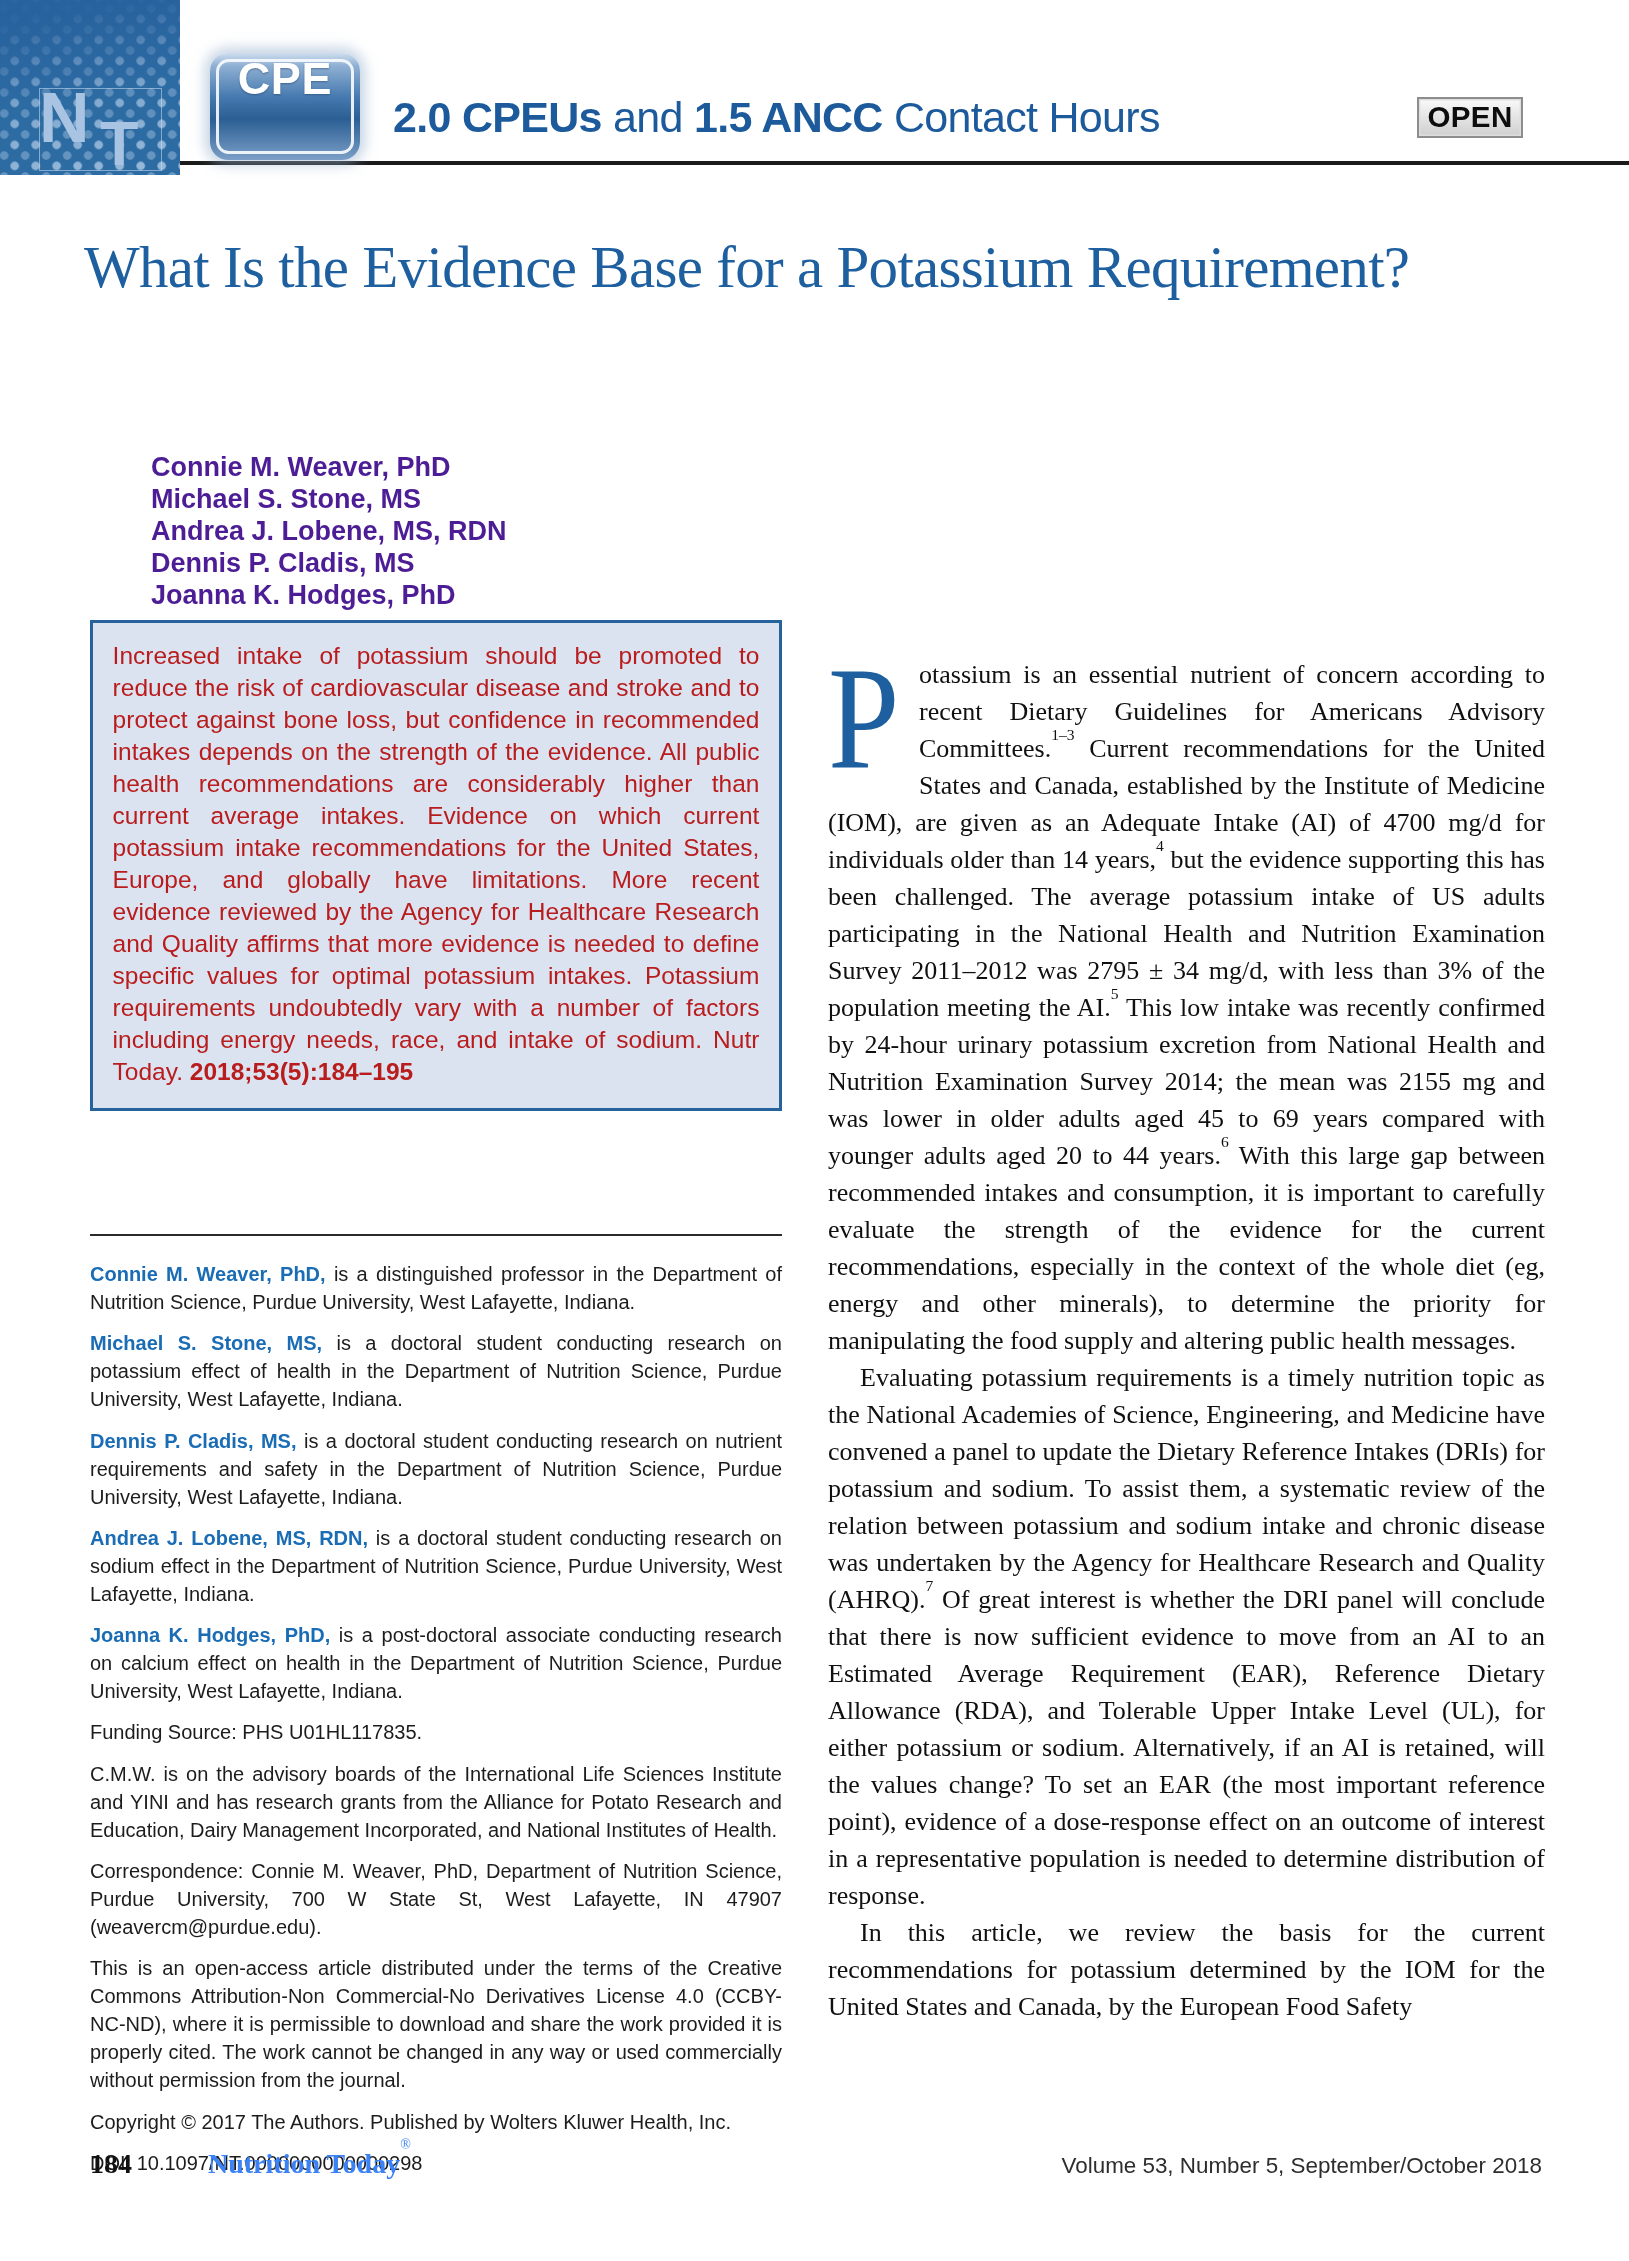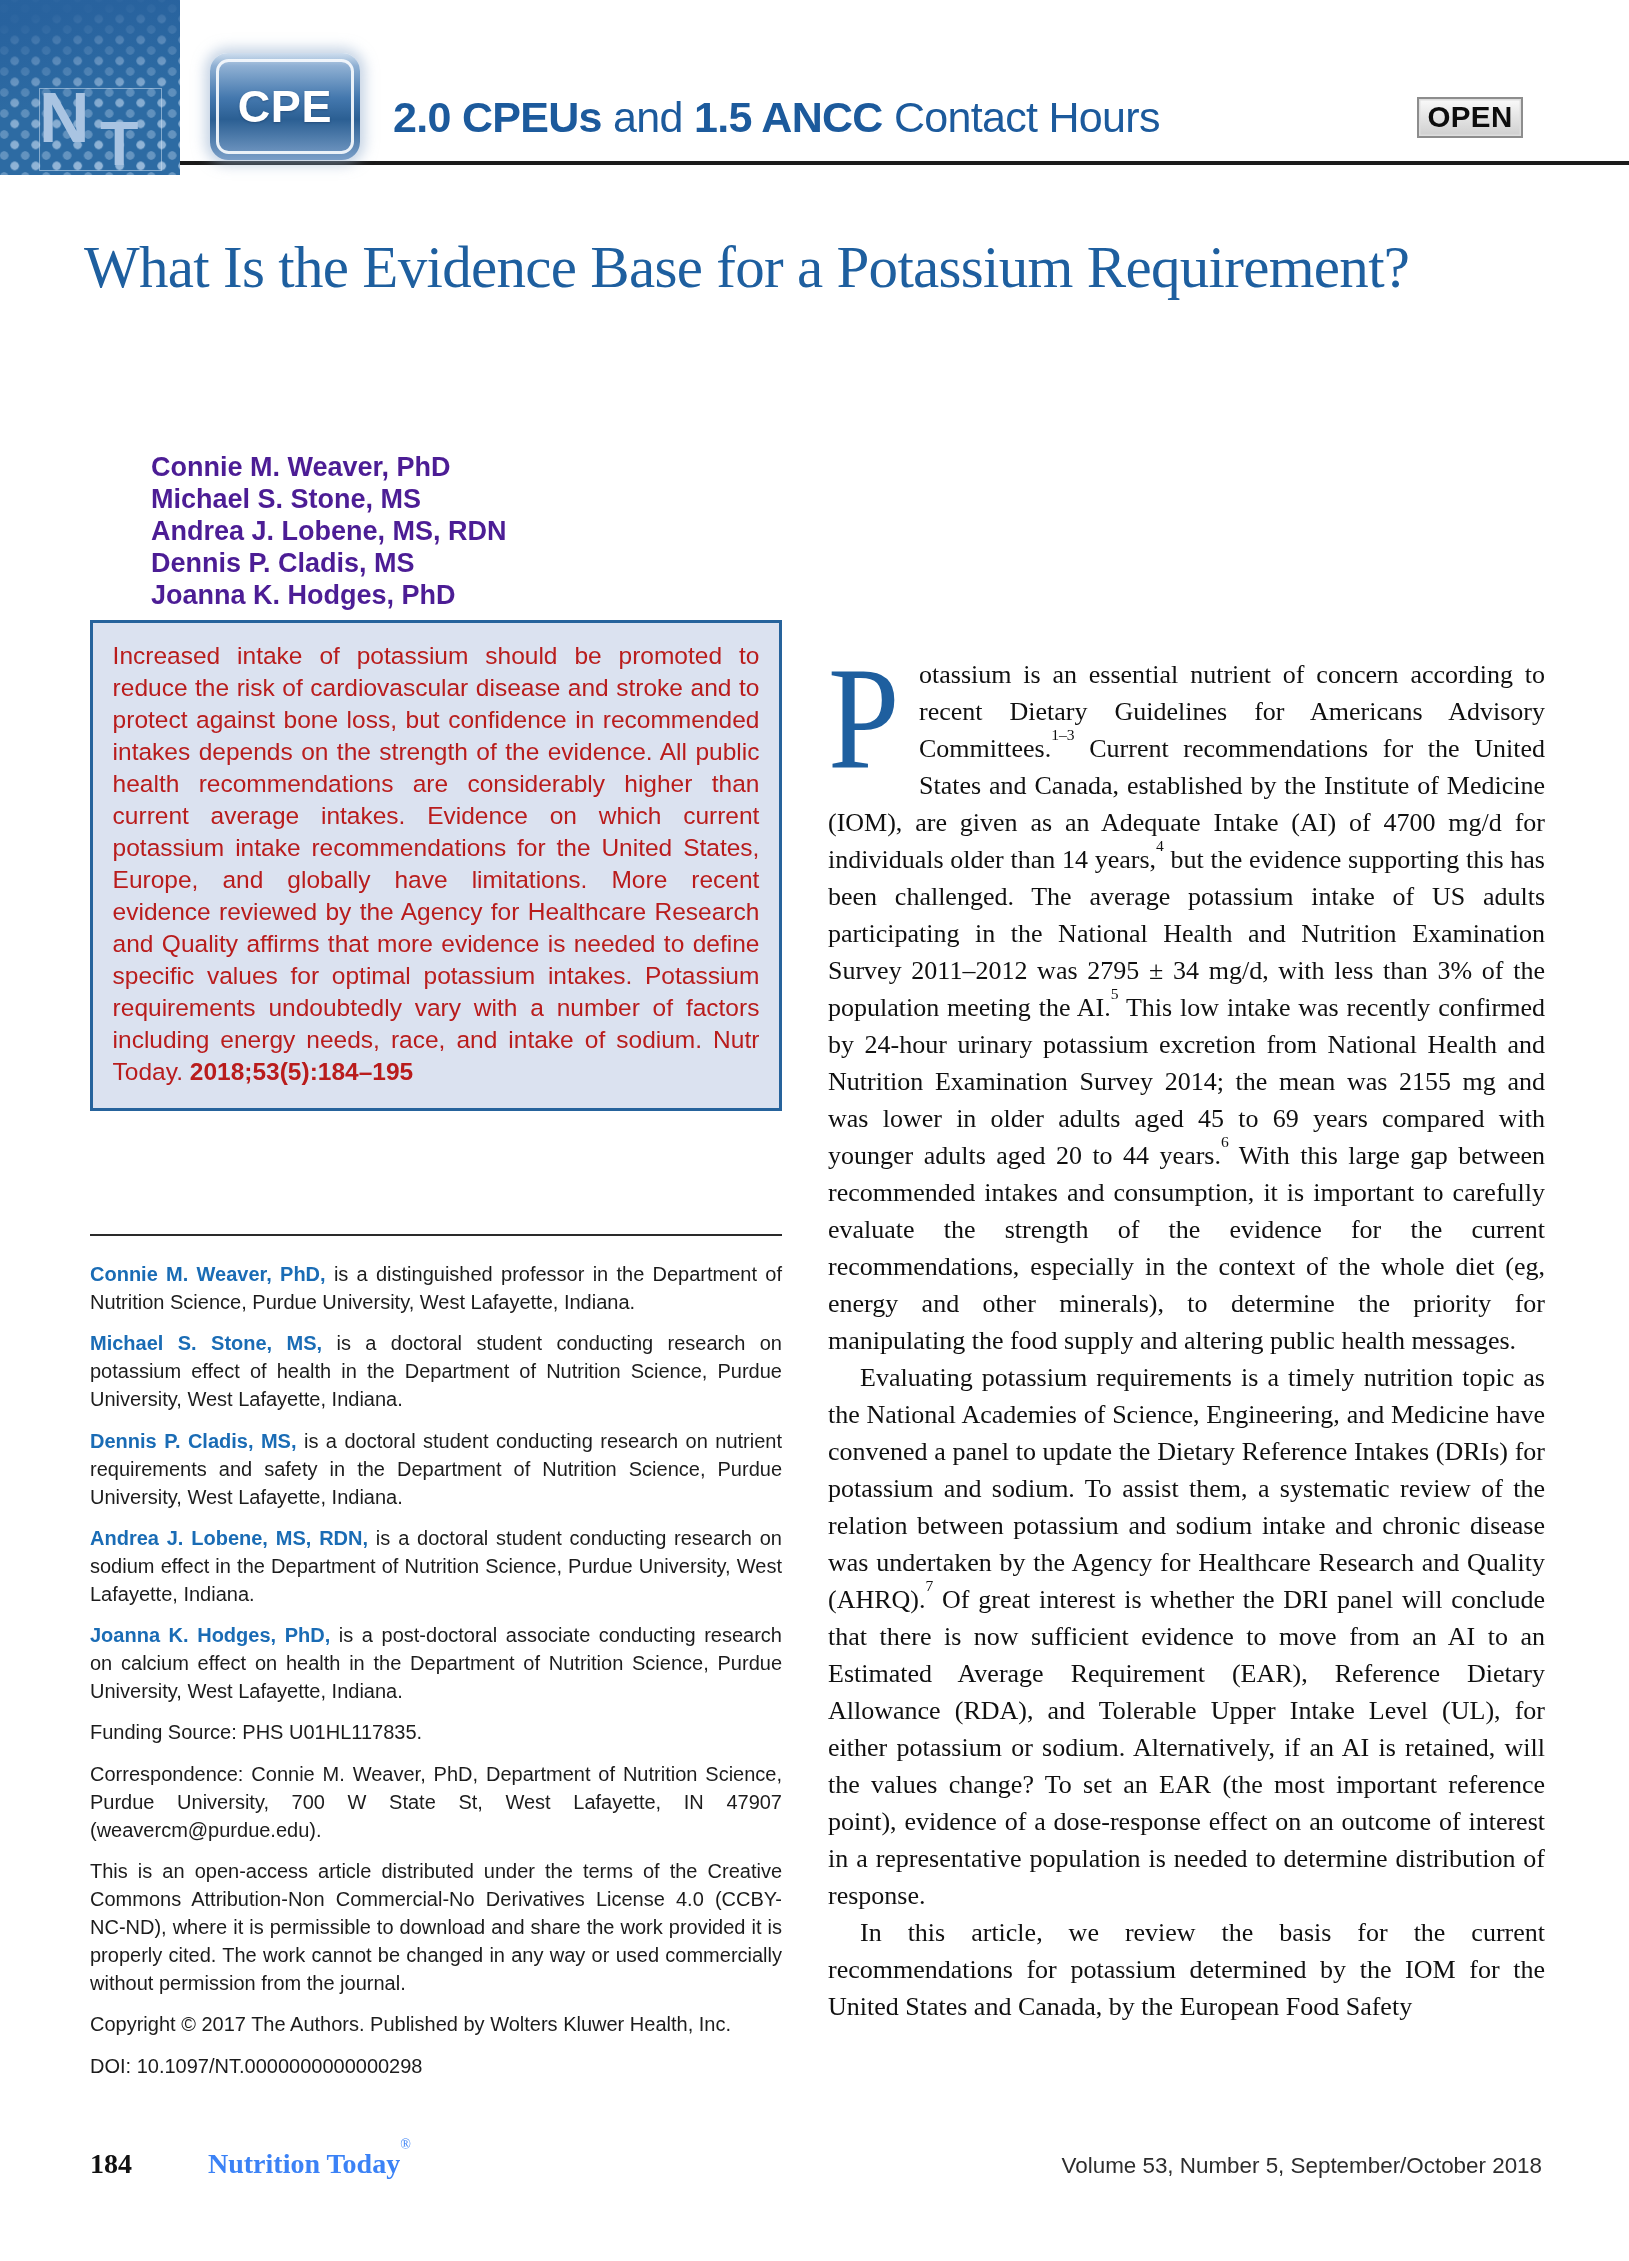--- a/index.html
+++ b/index.html
@@ -20,21 +20,21 @@
   .nt-n{position:absolute;left:39px;top:83px;font-size:70px;font-weight:bold;
     color:#a9c4e2;line-height:1;}
   .nt-t{position:absolute;left:100px;top:112px;font-size:63px;font-weight:bold;
     color:#a9c4e2;line-height:1;}
 
   .header-rule{position:absolute;left:180px;top:161px;right:0;height:3.5px;background:#1b1b1b;}
 
   .cpe-badge{position:absolute;left:210px;top:53px;width:150px;height:107px;border-radius:18px;
     background:linear-gradient(180deg,#cfdeee 0%,#8fb0d3 12%,#4478ae 42%,#2b5f93 62%,#7b9fc8 100%);
     box-shadow:0 0 12.6px 4.9px rgba(150,175,205,.55);
-    display:flex;align-items:center;justify-content:center;z-index:2;}
+    display:flex;justify-content:center;z-index:2;}
   .cpe-inner{position:absolute;inset:6.3px;border:3.5px solid rgba(246,250,253,.92);border-radius:12.6px;}
   .cpe-text{position:relative;color:#ffffff;font-size:45px;font-weight:bold;letter-spacing:0.7px;
     text-shadow:0 1.4px 2.1px rgba(20,50,90,.45);}
 
   .credit{position:absolute;left:393px;top:93px;font-size:43px;color:#1c5a9c;
     letter-spacing:-0.7px;white-space:nowrap;}
   .credit .b{font-weight:bold;}
 
   .open-btn{position:absolute;right:107px;top:97px;
     background:linear-gradient(180deg,#fafafa 0%,#e4e4e4 50%,#cfcfcf 100%);
@@ -114,20 +114,21 @@
   </aside>
 
   <hr class="bio-rule">
   <section class="left-notes" id="contributors">
       <p><span class="cname">Connie M. Weaver, PhD,</span><span> is a distinguished professor in the Department of Nutrition Science, Purdue University, West Lafayette, Indiana.</span></p>
       <p><span class="cname">Michael S. Stone, MS,</span><span> is a doctoral student conducting research on potassium effect of health in the Department of Nutrition Science, Purdue University, West Lafayette, Indiana.</span></p>
       <p><span class="cname">Dennis P. Cladis, MS,</span><span> is a doctoral student conducting research on nutrient requirements and safety in the Department of Nutrition Science, Purdue University, West Lafayette, Indiana.</span></p>
       <p><span class="cname">Andrea J. Lobene, MS, RDN,</span><span> is a doctoral student conducting research on sodium effect in the Department of Nutrition Science, Purdue University, West Lafayette, Indiana.</span></p>
       <p><span class="cname">Joanna K. Hodges, PhD,</span><span> is a post-doctoral associate conducting research on calcium effect on health in the Department of Nutrition Science, Purdue University, West Lafayette, Indiana.</span></p>
       <p>Funding Source: PHS U01HL117835.</p>
+      <p>C.M.W. is on the advisory boards of the International Life Sciences Institute and YINI and has research grants from the Alliance for Potato Research and Education, Dairy Management Incorporated, and National Institutes of Health.</p>
       <p>Correspondence: Connie M. Weaver, PhD, Department of Nutrition Science, Purdue University, 700 W State St, West Lafayette, IN 47907 (weavercm@purdue.edu).</p>
       <p>This is an open-access article distributed under the terms of the Creative Commons Attribution-Non Commercial-No Derivatives License 4.0 (CCBY-NC-ND), where it is permissible to download and share the work provided it is properly cited. The work cannot be changed in any way or used commercially without permission from the journal.</p>
       <p>Copyright © 2017 The Authors. Published by Wolters Kluwer Health, Inc.</p>
       <p>DOI: 10.1097/NT.0000000000000298</p>
     </section>
 
   <section class="body-col" id="body-col">
       <p><span class="dropcap">P</span><span>otassium is an essential nutrient of concern according to recent Dietary Guidelines for Americans Advisory Committees.</span><sup>1–3</sup><span> Current recommendations for the United States and Canada, established by the Institute of Medicine (IOM), are given as an Adequate Intake (AI) of 4700 mg/d for individuals older than 14 years,</span><sup>4</sup><span> but the evidence supporting this has been challenged. The average potassium intake of US adults participating in the National Health and Nutrition Examination Survey 2011–2012 was 2795 ± 34 mg/d, with less than 3% of the population meeting the AI.</span><sup>5</sup><span> This low intake was recently confirmed by 24-hour urinary potassium excretion from National Health and Nutrition Examination Survey 2014; the mean was 2155 mg and was lower in older adults aged 45 to 69 years compared with younger adults aged 20 to 44 years.</span><sup>6</sup><span> With this large gap between recommended intakes and consumption, it is important to carefully evaluate the strength of the evidence for the current recommendations, especially in the context of the whole diet (eg, energy and other minerals), to determine the priority for manipulating the food supply and altering public health messages.</span></p>
       <p class="indent"><span>Evaluating potassium requirements is a timely nutrition topic as the National Academies of Science, Engineering, and Medicine have convened a panel to update the Dietary Reference Intakes (DRIs) for potassium and sodium. To assist them, a systematic review of the relation between potassium and sodium intake and chronic disease was undertaken by the Agency for Healthcare Research and Quality (AHRQ).</span><sup>7</sup><span> Of great interest is whether the DRI panel will conclude that there is now sufficient evidence to move from an AI to an Estimated Average Requirement (EAR), Reference Dietary Allowance (RDA), and Tolerable Upper Intake Level (UL), for either potassium or sodium. Alternatively, if an AI is retained, will the values change? To set an EAR (the most important reference point), evidence of a dose-response effect on an outcome of interest in a representative population is needed to determine distribution of response.</span></p>
       <p class="indent"><span>In this article, we review the basis for the current recommendations for potassium determined by the IOM for the United States and Canada, by the European Food Safety</span></p>

